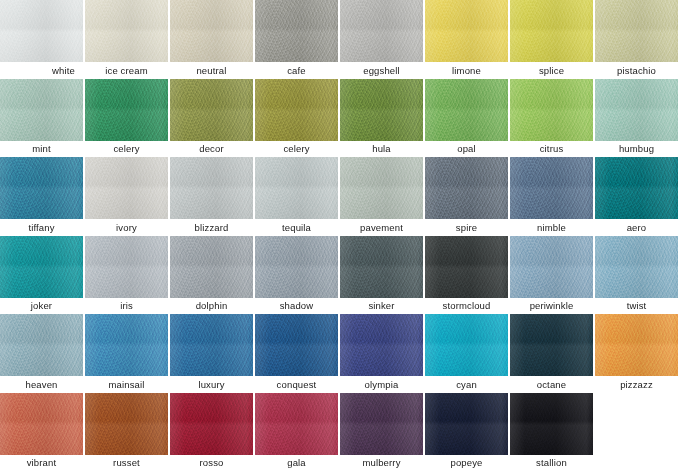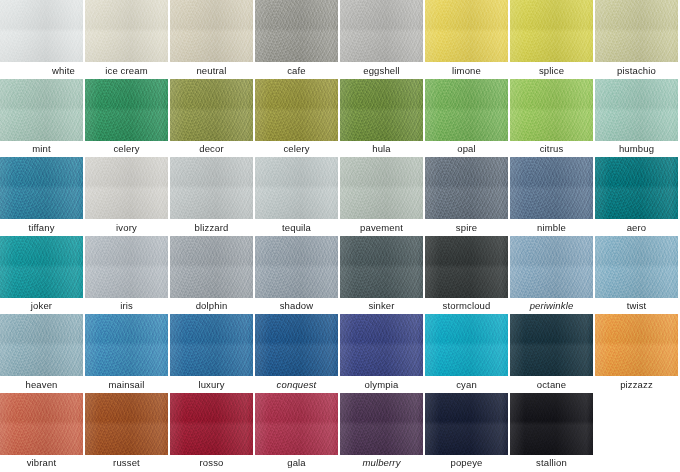--- a/index.html
+++ b/index.html
@@ -191,41 +191,41 @@
     <div class="swatch-cell">
       <div class="swatch-chip" style="background-color: rgb(76, 90, 93);"></div>
       <div class="swatch-label" style="color: rgb(27, 27, 27);">sinker</div>
     </div>
     <div class="swatch-cell">
       <div class="swatch-chip" style="background-color: rgb(51, 56, 56);"></div>
       <div class="swatch-label" style="color: rgb(27, 27, 27);">stormcloud</div>
     </div>
     <div class="swatch-cell">
       <div class="swatch-chip" style="background-color: rgb(135, 168, 191);"></div>
-      <div class="swatch-label" style="color: rgb(27, 27, 27); font-style: italic;">periwinkle</div>
+      <div class="swatch-label" style="color: rgb(27, 27, 27);">periwinkle</div>
     </div>
     <div class="swatch-cell">
       <div class="swatch-chip" style="background-color: rgb(133, 177, 198);"></div>
       <div class="swatch-label" style="color: rgb(27, 27, 27);">twist</div>
     </div>
     <div class="swatch-cell">
       <div class="swatch-chip" style="background-color: rgb(143, 176, 187);"></div>
       <div class="swatch-label" style="color: rgb(27, 27, 27);">heaven</div>
     </div>
     <div class="swatch-cell">
       <div class="swatch-chip" style="background-color: rgb(59, 136, 183);"></div>
       <div class="swatch-label" style="color: rgb(27, 27, 27);">mainsail</div>
     </div>
     <div class="swatch-cell">
       <div class="swatch-chip" style="background-color: rgb(43, 109, 160);"></div>
       <div class="swatch-label" style="color: rgb(27, 27, 27);">luxury</div>
     </div>
     <div class="swatch-cell">
       <div class="swatch-chip" style="background-color: rgb(32, 87, 140);"></div>
-      <div class="swatch-label" style="color: rgb(27, 27, 27); font-style: italic;">conquest</div>
+      <div class="swatch-label" style="color: rgb(27, 27, 27);">conquest</div>
     </div>
     <div class="swatch-cell">
       <div class="swatch-chip" style="background-color: rgb(59, 69, 131);"></div>
       <div class="swatch-label" style="color: rgb(27, 27, 27);">olympia</div>
     </div>
     <div class="swatch-cell">
       <div class="swatch-chip" style="background-color: rgb(16, 168, 196);"></div>
       <div class="swatch-label" style="color: rgb(27, 27, 27);">cyan</div>
     </div>
     <div class="swatch-cell">
@@ -247,21 +247,21 @@
     <div class="swatch-cell">
       <div class="swatch-chip" style="background-color: rgb(151, 23, 46);"></div>
       <div class="swatch-label" style="color: rgb(27, 27, 27);">rosso</div>
     </div>
     <div class="swatch-cell">
       <div class="swatch-chip" style="background-color: rgb(168, 48, 74);"></div>
       <div class="swatch-label" style="color: rgb(27, 27, 27); text-align: center;">gala</div>
     </div>
     <div class="swatch-cell">
       <div class="swatch-chip" style="background-color: rgb(74, 51, 80);"></div>
-      <div class="swatch-label" style="color: rgb(27, 27, 27); font-style: italic;">mulberry</div>
+      <div class="swatch-label" style="color: rgb(27, 27, 27);">mulberry</div>
     </div>
     <div class="swatch-cell">
       <div class="swatch-chip" style="background-color: rgb(22, 29, 52);"></div>
       <div class="swatch-label" style="color: rgb(27, 27, 27); text-align: right;">popeye</div>
     </div>
     <div class="swatch-cell">
       <div class="swatch-chip" style="background-color: rgb(19, 19, 24);"></div>
       <div class="swatch-label" style="color: rgb(27, 27, 27);">stallion</div>
     </div>
   </div>

